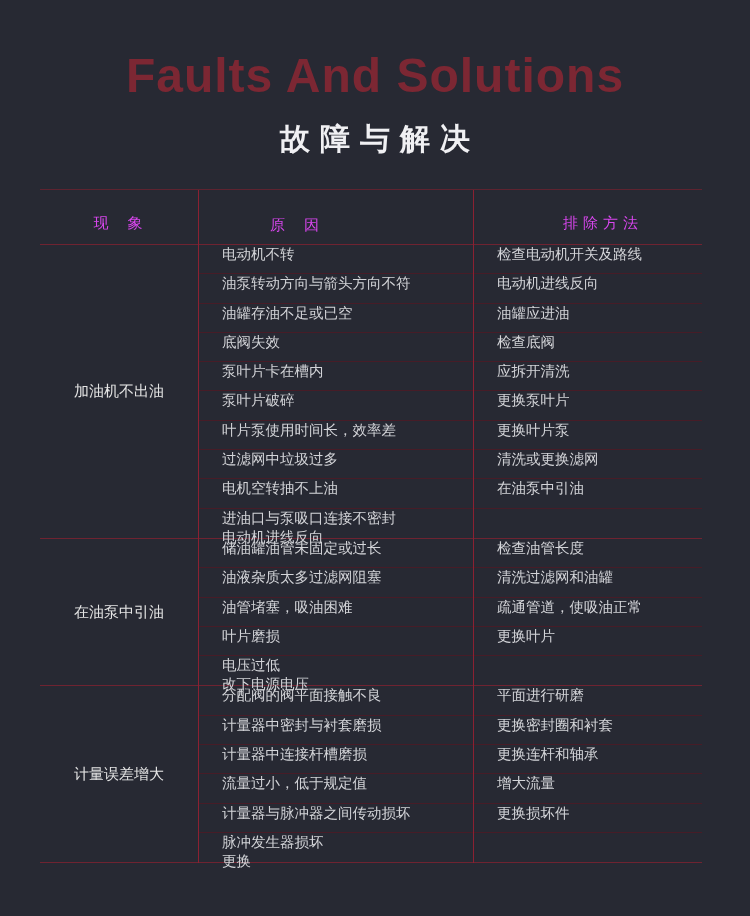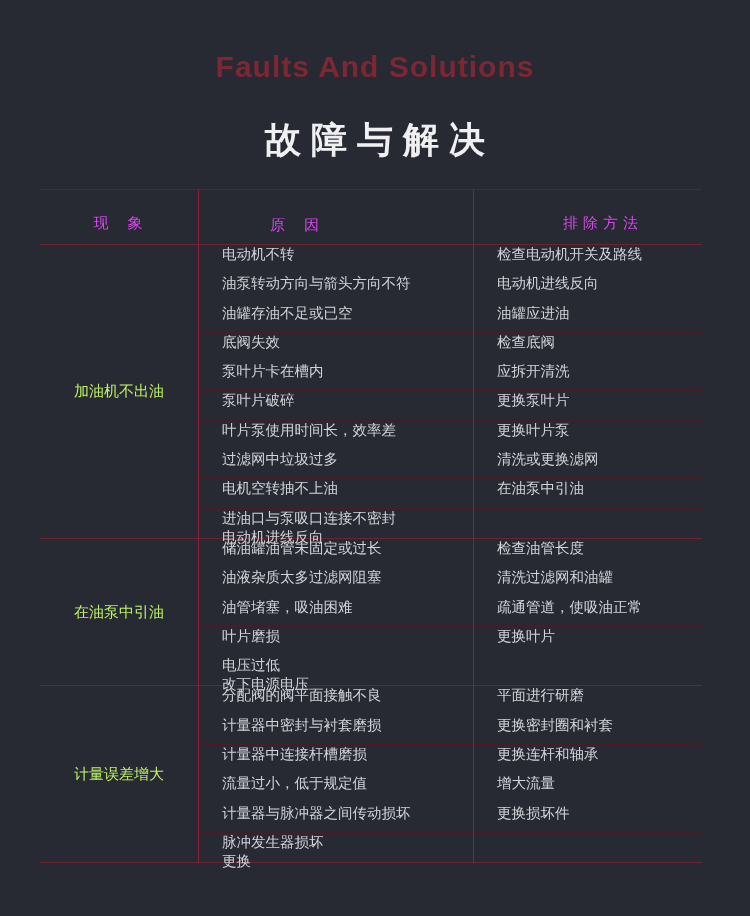--- a/index.html
+++ b/index.html
@@ -6,29 +6,29 @@
   html,body { width:750px; height:916px; }
   body {
     background:#272933;
     position:relative;
     overflow:hidden;
     font-family:"Liberation Sans","DejaVu Sans",sans-serif;
   }
   .hero { position:absolute; top:0; left:0; width:750px; text-align:center; }
   .title-en {
     margin-top:50px;
-    font-size:30px;
+    font-size:48px;
     font-weight:700;
     letter-spacing:1px;
     color:#7c2733;
     line-height:1.1;
   }
   .title-zh {
-    margin-top:33px;
-    font-size:36px;
+    margin-top:16px;
+    font-size:30px;
     font-weight:600;
     letter-spacing:10px;
     text-indent:10px;
     color:#f0f0f3;
   }
   .tablewrap {
     position:absolute;
     left:40px; top:189px;
     width:662px;
     border-top:1px solid #5e2330;
@@ -52,21 +52,21 @@
     width:275px; display:flex; align-items:center;
     padding:16px 0 0 24px; letter-spacing:2px;margin-left:48px;
   }
   .thead .hc3 {
     flex:1; display:flex; align-items:center;
     padding:12px 0 0 42px; letter-spacing:5px;
   }
   .tsection { display:flex; border-bottom:1px solid #6f2331; }
   .phen {
     width:158px; display:flex; align-items:center; justify-content:center;
-    color:#bef264; font-size:15px;
+    color:#e5e5e5; font-size:15px;
   }
   .rows { flex:1; display:flex; flex-direction:column; }
   .trow {
     display:flex; height:29.3px; align-items:flex-start;
     border-bottom:1px solid #471c27;
     color:#d3d4d8; font-size:14.5px;
   }
   .trow:last-child { border-bottom:none;flex-direction:column; }
   .cause { width:275px; padding-left:24px; }
   .fix { flex:1; padding-left:24px; }

